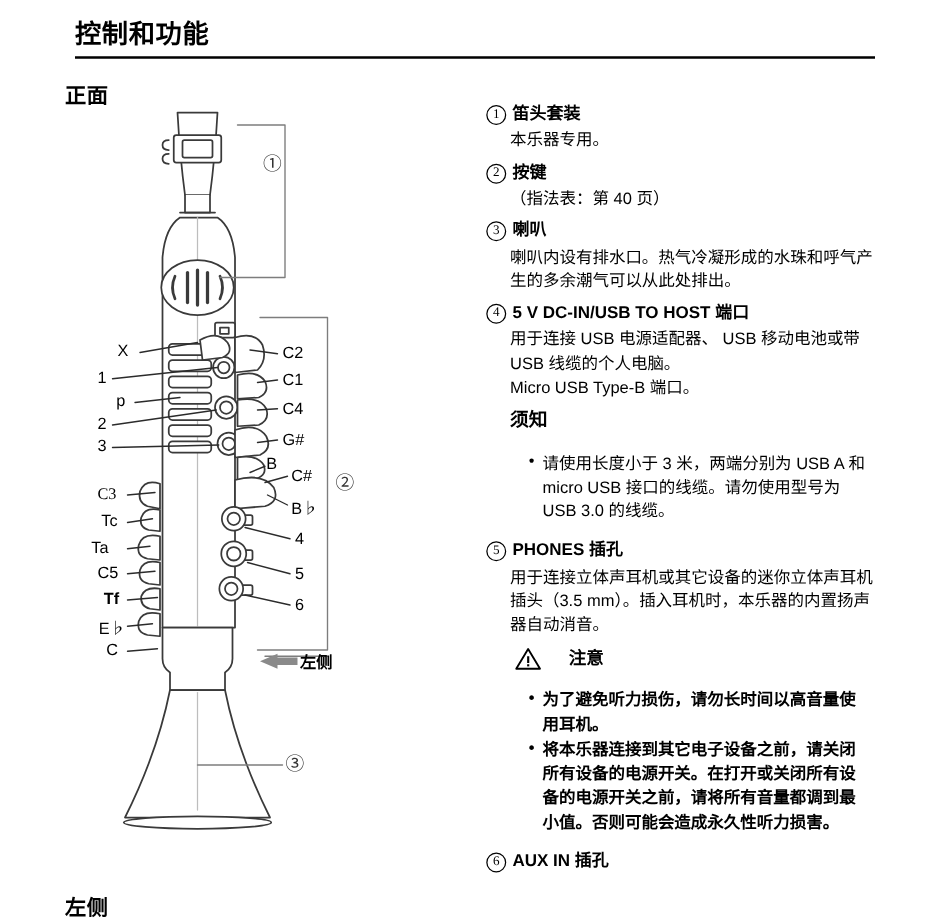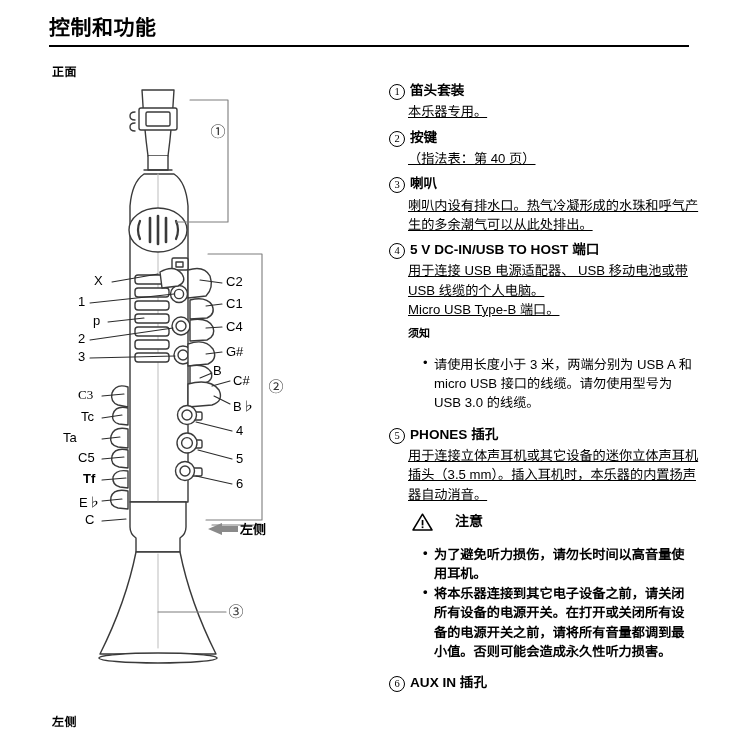--- a/index.html
+++ b/index.html
@@ -13,40 +13,40 @@
     position: relative;
     overflow: hidden;
     font-family: "Liberation Sans", "DejaVu Sans", sans-serif;
     color: #000000;
     -webkit-font-smoothing: antialiased;
   }
 
   
   #page-header {
     position: absolute;
-    left: 49px;
+    left: 60px;
     top: 16px;
     width: 640px;
   }
   #page-header .h-title {
     font-size: 21px;
     font-weight: bold;
     letter-spacing: 0.5px;
     line-height: 1.1;
     padding-bottom: 6px;
   }
   #page-header .h-rule {
     border-bottom: 2.5px solid #000;
     width: 640px;
   }
 
   
   .sub-heading {
     position: absolute;
-    font-size: 12px;
+    font-size: 17px;
     font-weight: bold;
     letter-spacing: 0.4px;
   }
   #front-heading { left: 52px; top: 62px; }
   #left-heading  { left: 52px; top: 712px; }
 
   
   #diagram-col {
     position: absolute;
     left: 40px;
@@ -87,29 +87,29 @@
     line-height: 13px;
     text-align: center;
     margin-top: 2px;
     font-family: "Liberation Serif", serif;
   }
   .entry-body {
     padding-left: 19px;
     font-size: 13.2px;
     line-height: 1.46;
   }
-  .entry-body p { margin: 0; text-decoration: underline; }
+  .entry-body p { margin: 0; }
 
   .notice-block {
     padding-left: 19px;
     margin-top: 7px;
   }
   .notice-title {
     font-weight: bold;
-    font-size: 11px;
+    font-size: 15px;
     margin-bottom: 1px;
   }
   .bullet-list {
     margin: 13px;
     padding: 0;
     list-style: none;
   }
   .bullet-list li {
     position: relative;
     padding-left: 13px;
@@ -302,21 +302,21 @@
     </g>
   </svg>
 
   <span class="dlabel" style="left:54px;  top:191px;">X</span>
   <span class="dlabel" style="left:38px;  top:212px;">1</span>
   <span class="dlabel" style="left:53px;  top:231px;">p</span>
   <span class="dlabel" style="left:38px;  top:249px;">2</span>
   <span class="dlabel" style="left:38px;  top:267px;">3</span>
   <span class="dlabel" style="left:38px;  top:305px;font-family:Liberation Serif, serif;">C3</span>
   <span class="dlabel" style="left:41px;  top:327px;">Tc</span>
-  <span class="dlabel" style="left:23px;  top:348px;">Ta</span>
+  <span class="dlabel" style="left:33px;  top:348px;">Ta</span>
   <span class="dlabel" style="left:38px;  top:368px;">C5</span>
   <span class="dlabel" style="left:43px;  top:389px;font-weight:bold;">Tf</span>
   <span class="dlabel" style="left:39px;  top:410px;">E♭</span>
   <span class="dlabel" style="left:45px;  top:430px;">C</span>
 
   <span class="dlabel" style="left:186px; top:192px;">C2</span>
   <span class="dlabel" style="left:186px; top:214px;">C1</span>
   <span class="dlabel" style="left:186px; top:237px;">C4</span>
   <span class="dlabel" style="left:186px; top:262px;">G#</span>
   <span class="dlabel" style="left:173px; top:281px;">B</span>

